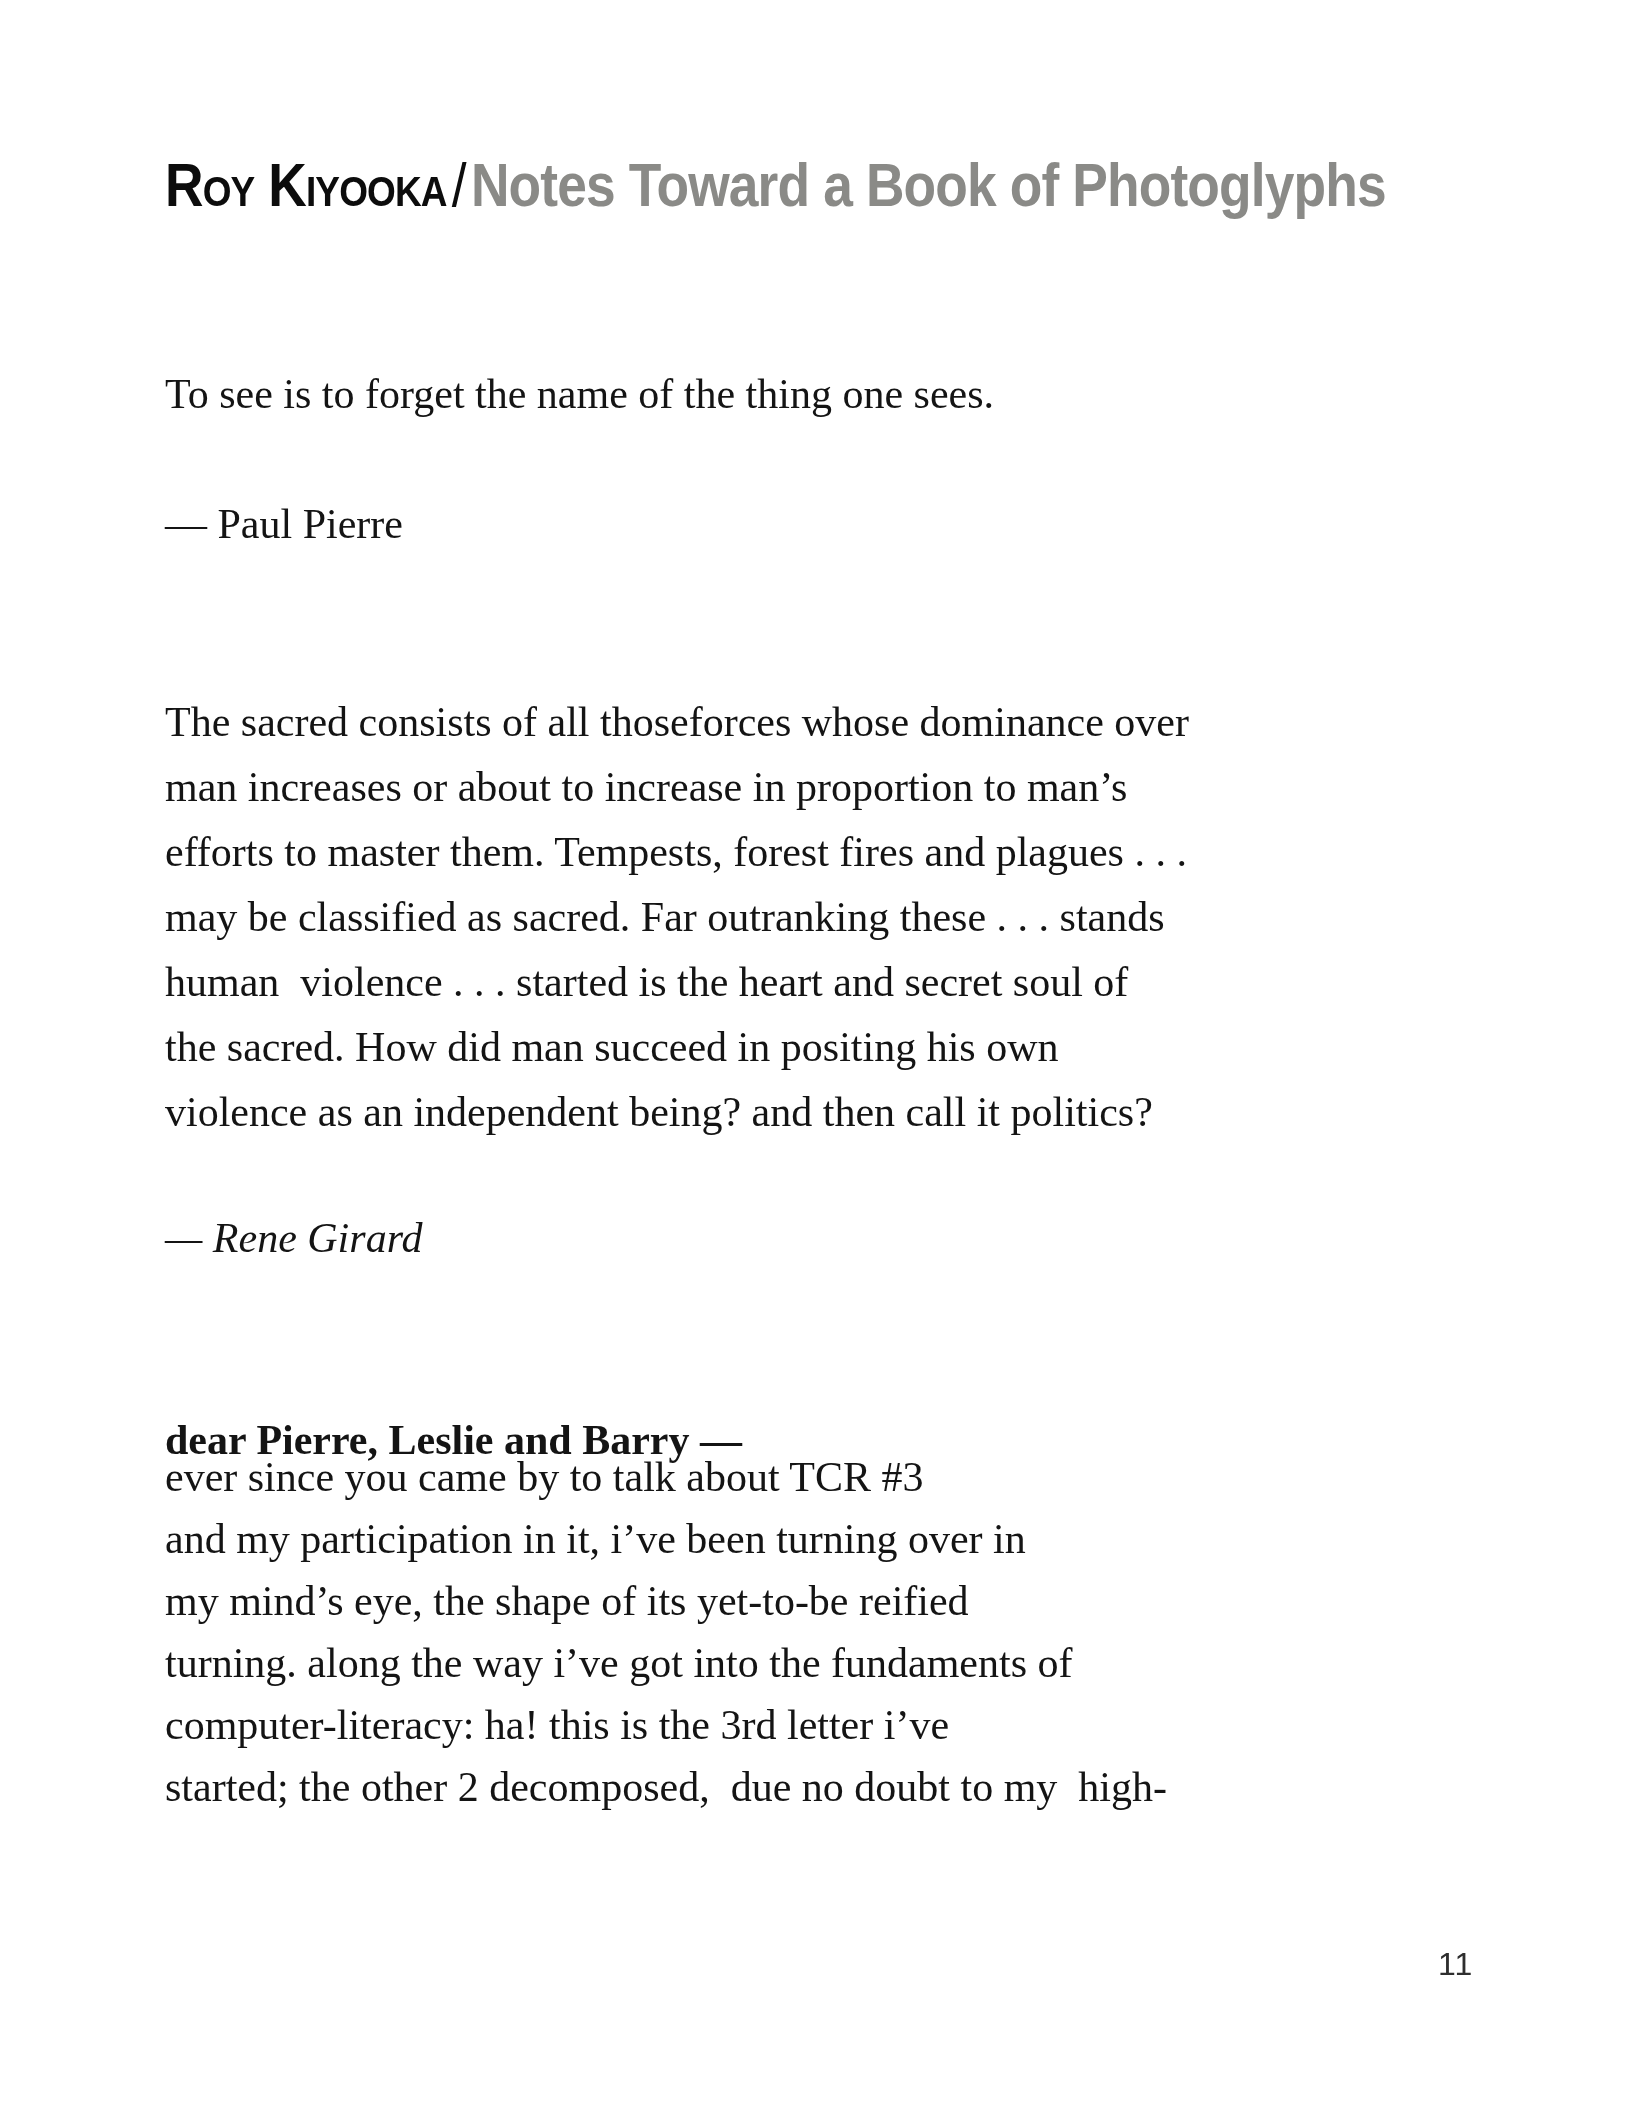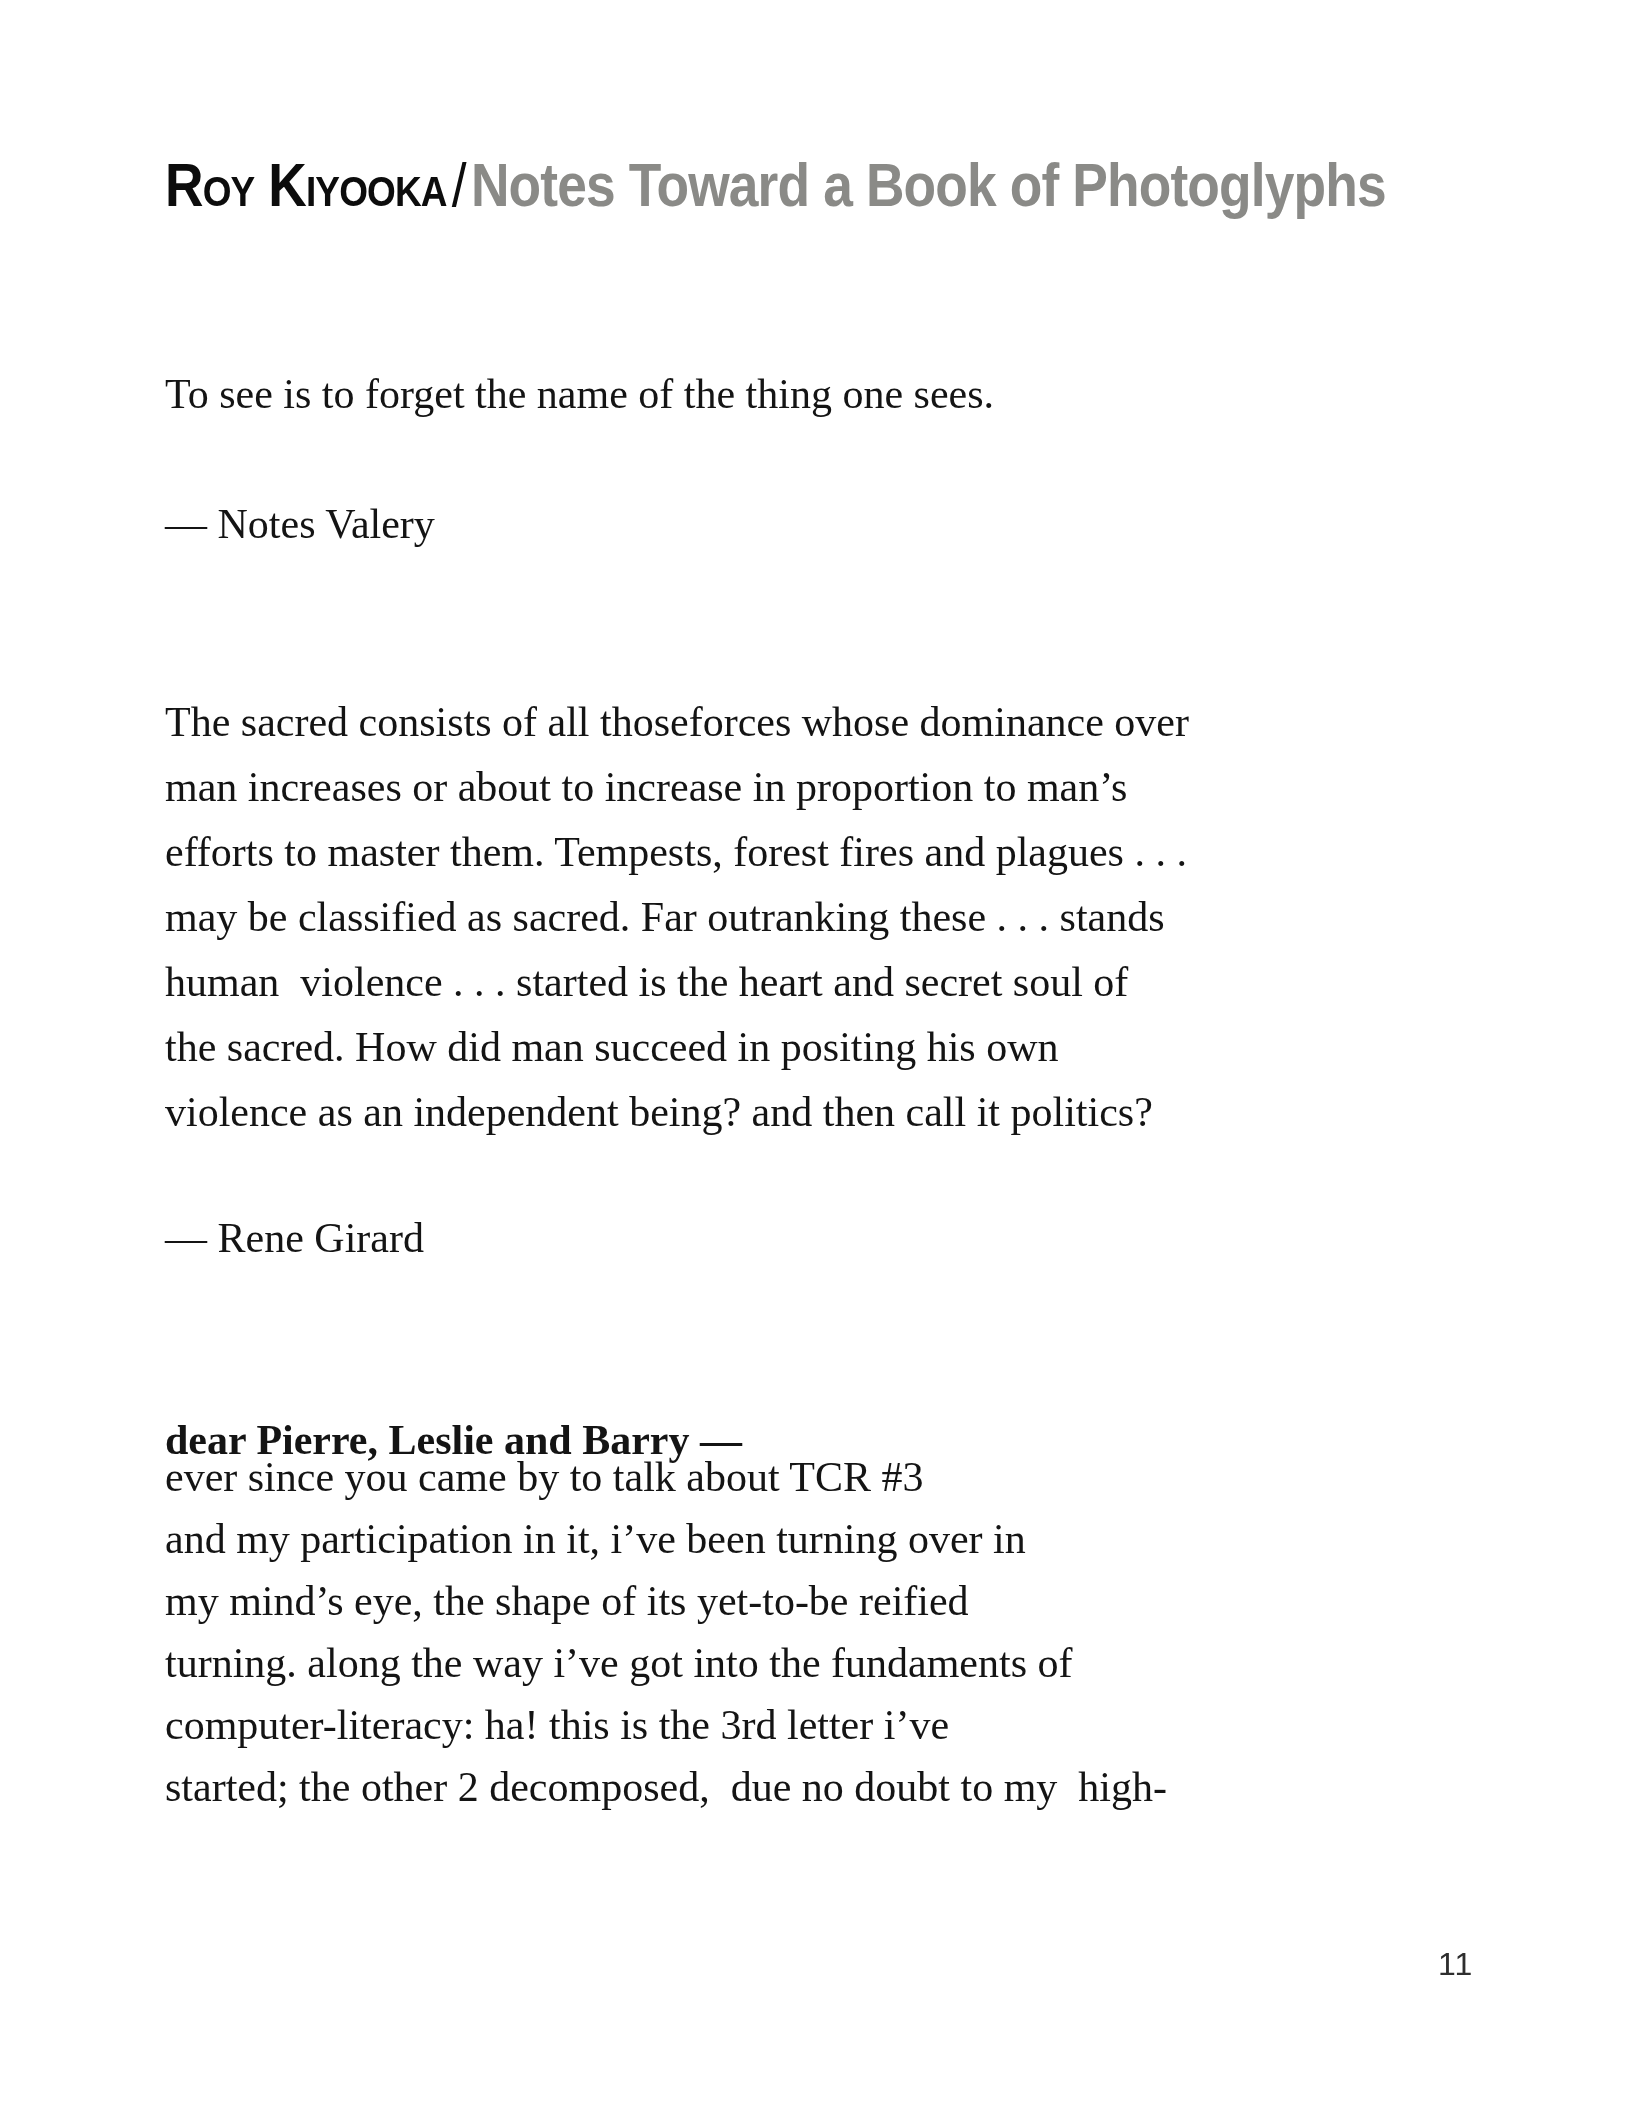--- a/index.html
+++ b/index.html
@@ -50,21 +50,21 @@
   .serif-line {
     font-size: 42px;
     line-height: 65px;
     white-space: pre-wrap;
   }
   .italic { }
 
   .valery-quote   { top: 362px; }
   .valery-attrib  { top: 492px; }
   .girard-quote   { top: 690px; }
-  .girard-attrib  { top: 1206px; }
+  .girard-attrib  { top: 1206px; font-style: italic; }
   .salutation     { top: 1408px; font-weight: bold; }
   .letter-body    { top: 1446px; }
   .letter-body .serif-line { line-height: 62px; }
 
   .page-number {
     position: absolute;
     left: 1438px;
     top: 1946px;
     font-family: "Liberation Sans", sans-serif;
     font-size: 32px;
@@ -78,21 +78,21 @@
 <div class="page">
 
   <div class="abs headline">
     <span class="headline-inner">
       <span class="author-name">Roy Kiyooka</span><span class="title-separator">/</span><span class="work-title">Notes Toward a Book of Photoglyphs</span>
     </span>
   </div>
 
   <div class="abs valery-quote serif-line italic">To see is to forget the name of the thing one sees.</div>
 
-  <div class="abs valery-attrib serif-line">— Notes Valery</div>
+  <div class="abs valery-attrib serif-line">— Paul Pierre</div>
 
   <div class="abs girard-quote">
     <div class="serif-line italic">The sacred consists of all thoseforces whose dominance over</div>
     <div class="serif-line italic">man increases or about to increase in proportion to man’s</div>
     <div class="serif-line italic">efforts to master them. Tempests, forest fires and plagues . . .</div>
     <div class="serif-line italic">may be classified as sacred. Far outranking these . . . stands</div>
     <div class="serif-line italic">human  violence . . . started is the heart and secret soul of</div>
     <div class="serif-line italic">the sacred. How did man succeed in positing his own</div>
     <div class="serif-line italic">violence as an independent being? and then call it politics?</div>
   </div>

